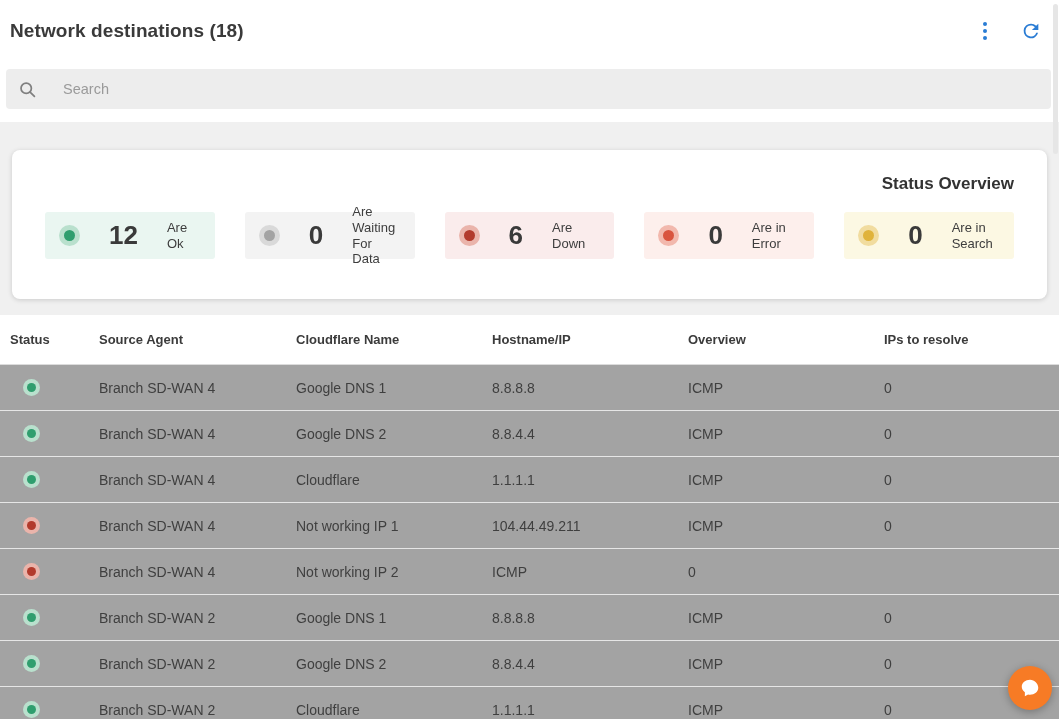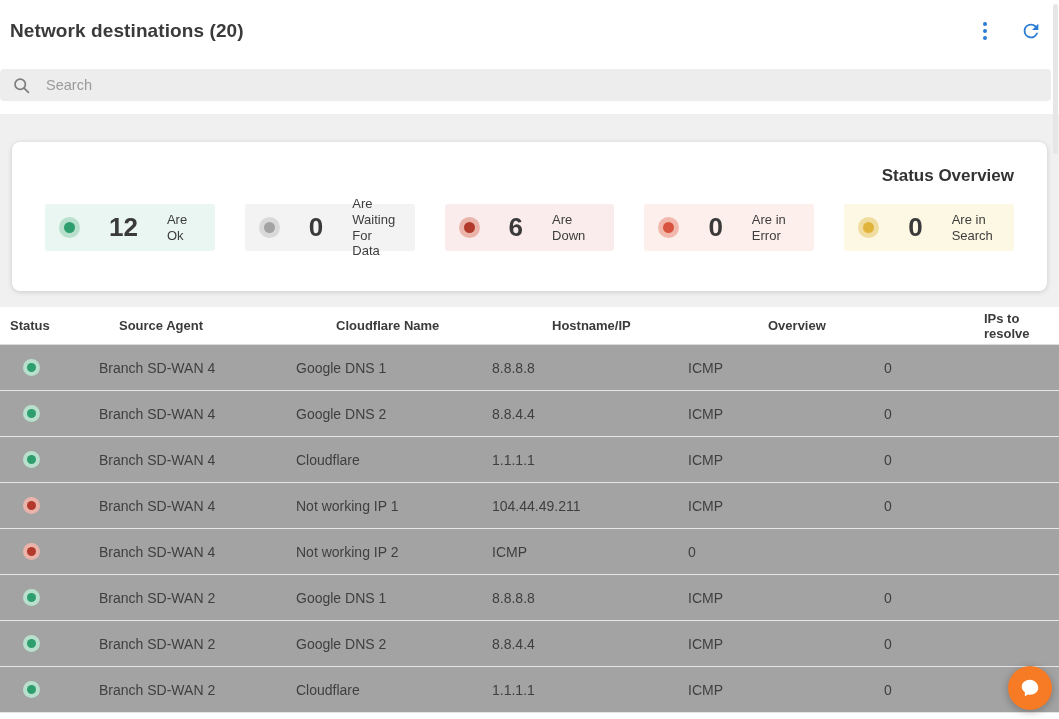--- a/index.html
+++ b/index.html
@@ -16,23 +16,23 @@
     padding:16px 14px 10px 10px; height:56px;
   }
   .page-title { font-size:19px; font-weight:700; color:#3a3a3a; letter-spacing:.1px; }
   .topbar-actions { display:flex; align-items:center; gap:26px; padding-right:2px; }
   .kebab { display:flex; flex-direction:column; gap:3px; padding:4px 6px; cursor:pointer; }
   .kebab i { width:4px; height:4px; border-radius:50%; background:#2a7cd4; display:block; }
   .refresh-btn { width:24px; height:24px; cursor:pointer; display:flex; align-items:center; justify-content:center; }
 
   
   .search-wrap {
-    margin:13px 8px 0 0; height:32px;
+    margin:13px 8px 0 6px; height:40px;
     background:#ededed; border-radius:4px;
-    display:flex; align-items:center; padding:0 12px; gap:15px;
+    display:flex; align-items:center; padding:0 12px; gap:26px;
   }
   .search-wrap input {
     flex:1; border:none; outline:none; background:transparent;
     font-family:"Liberation Sans", sans-serif;
     font-size:14.5px; color:#3f3f3f;
   }
   .search-wrap input::placeholder { color:#9a9a9a; }
 
   
   .band { margin-top:13px; background:#f0f0f0; padding:28px 12px 16px; }
@@ -66,21 +66,21 @@
   
   .table { background:#fff; }
   .trow {
     display:grid;
     grid-template-columns:89px 197px 196px 196px 196px 1fr;
     align-items:center;
     padding-left:10px;
     border-bottom:1px solid #e6e6e6;
     font-size:14px;
   }
-  .trow--head { height:38px; border-bottom:1px solid #dcdcdc;gap:20px; }
+  .trow--head { height:50px; border-bottom:1px solid #dcdcdc; }
   .trow--head > span { font-size:13px; font-weight:700; color:#3b3b3b; }
   .trow--body { height:46px; cursor:pointer; background:#a3a3a3; }
   .cell-status { padding-left:13px; display:flex; align-items:center; }
 
   
   .chat-btn {
     position:fixed; right:7px; bottom:9px;
     width:44px; height:44px; border-radius:50%;
     background:#f77b25;
     display:flex; align-items:center; justify-content:center;
@@ -91,21 +91,21 @@
   
   .scroll-thumb {
     position:fixed; right:1px; top:4px; width:5px; height:150px;
     background:#e6e6e6; border-radius:3px;
   }
 </style>
 </head>
 <body>
 
 <div class="topbar">
-  <div class="page-title">Network destinations (20)</div>
+  <div class="page-title">Network destinations (18)</div>
   <div class="topbar-actions">
     <div class="kebab">
         <i></i>
         <i></i>
         <i></i>
       </div>
     <div class="refresh-btn">
       <svg width="22" height="22" viewBox="0 0 24 24" fill="#2a7cd4">
         <path d="M17.65 6.35A7.95 7.95 0 0 0 12 4a8 8 0 1 0 7.73 10h-2.08A6 6 0 1 1 12 6c1.66 0 3.14.69 4.22 1.78L13 11h7V4l-2.35 2.35z"></path>
       </svg>

